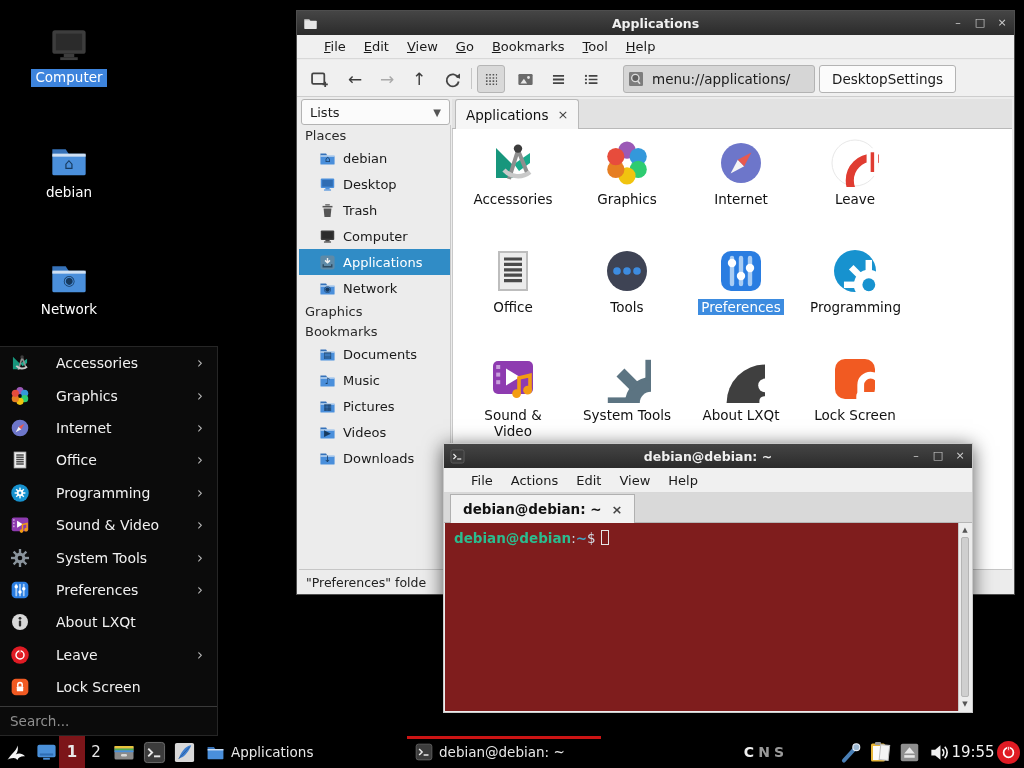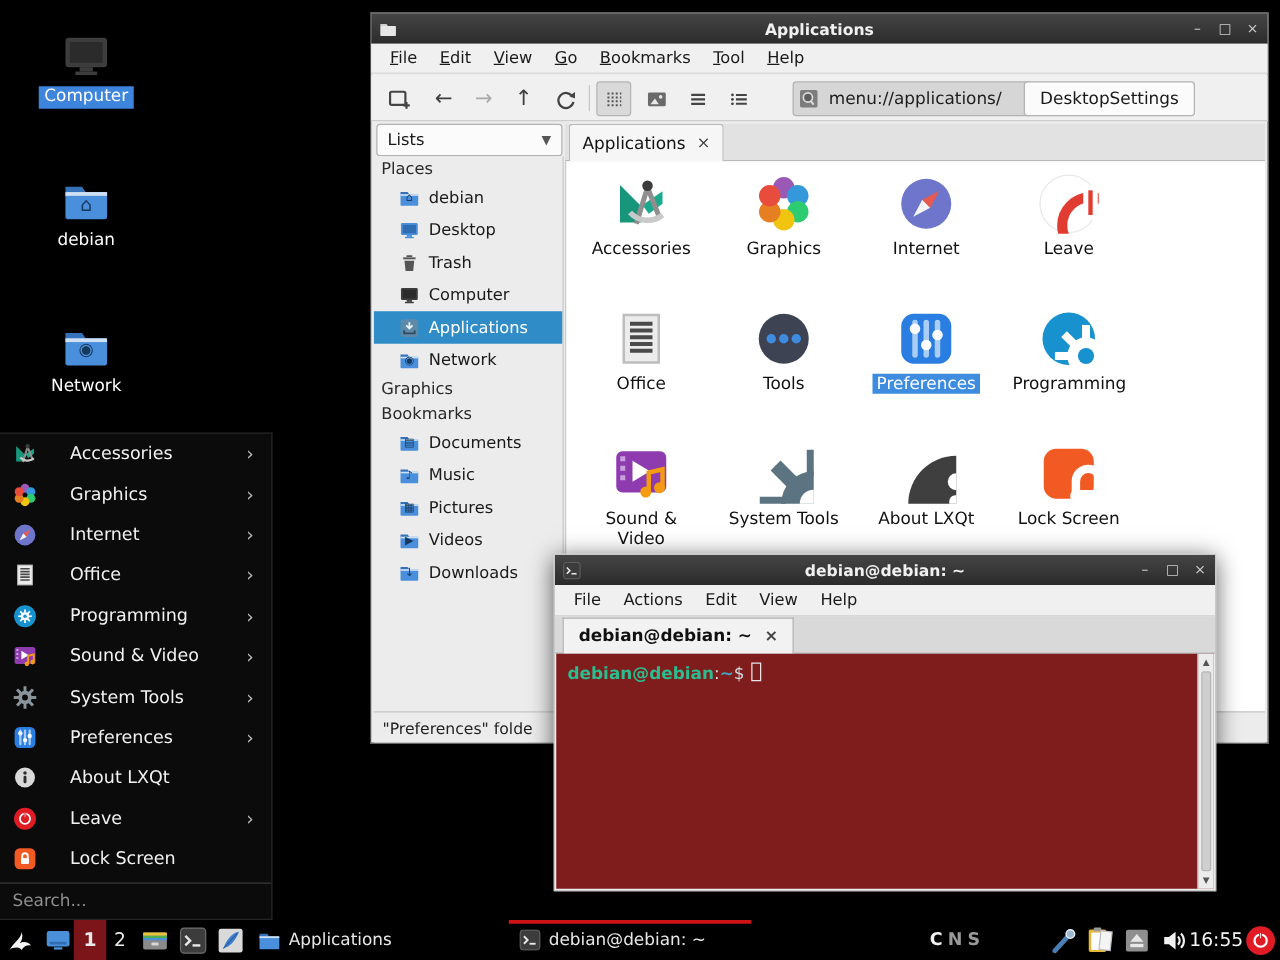--- a/index.html
+++ b/index.html
@@ -12,21 +12,21 @@
   .dicon{position:absolute;width:92px;text-align:center;}
   .dicon .dlbl{display:inline-block;margin-top:3px;font-size:13.5px;color:#fff;padding:1px 4px;line-height:1.15;}
   .dicon .dlbl.sel{background:#3d84dd;}
 
   
   .window{position:absolute;background:#ececec;border:1px solid #4e4e4e;box-shadow:0 3px 18px rgba(0,0,0,.65);}
   .titlebar{position:absolute;left:0;top:0;right:0;height:24px;background:linear-gradient(#454545,#2b2b2b);display:flex;align-items:center;padding:0 6px;}
   .titlebar .wtitle{position:absolute;left:0;right:0;text-align:center;font-size:12.5px;font-weight:bold;color:#f0f0f0;}
   .winbtns{margin-left:auto;display:flex;gap:10px;z-index:2;}
   .winbtn{width:12px;height:12px;color:#cfcfcf;font-size:11px;line-height:12px;text-align:center;cursor:default;}
-  .menubar{position:absolute;left:0;right:0;height:24px;background:#f0f0f0;border-bottom:1px solid #d8d8d8;display:flex;align-items:center;padding-left:6px;}
+  .menubar{position:absolute;left:0;right:0;height:24px;background:#f0f0f0;border-bottom:1px solid #d8d8d8;display:flex;align-items:center;padding-left:18px;}
   .mi{display:inline-block;padding:2px 9px;font-size:13px;color:#1a1a1a;}
   .fm-menubar .mi::first-letter{text-decoration:underline;}
 
   
   .toolbar{position:absolute;left:0;right:0;top:49px;height:37px;background:#f0f0f0;border-bottom:1px solid #cdcdcd;}
   .tbtn{position:absolute;top:5px;width:28px;height:28px;display:flex;align-items:center;justify-content:center;border-radius:3px;}
   .tbtn.pressed{background:#d9d9d9;border:1px solid #b5b5b5;}
   .tbtn .uarrow{font-size:17px;color:#3c3c3c;}
   .tbtn .uarrow.dis{color:#aaa;}
   .tsep{position:absolute;top:8px;width:1px;height:21px;background:#c6c6c6;}
@@ -349,21 +349,21 @@
       <div class="tbtn" style="left:247px;">
           <svg class="ic" width="19" height="19">
             <use href="#hamb"></use>
           </svg>
         </div>
       <div class="tbtn" style="left:280px;">
           <svg class="ic" width="19" height="19">
             <use href="#detlist"></use>
           </svg>
         </div>
-      <div class="addrbar" style="left:337px;width:192px;">
+      <div class="addrbar" style="left:326px;width:192px;">
         <svg class="ic" width="18" height="18">
             <use href="#loc"></use>
           </svg>
         <input class="addrtext" value="menu://applications/" style="">
       </div>
       <div class="pushbtn" style="left:522px;">DesktopSettings</div>
     </div>
 
     <div class="combo">
       <span>Lists</span>
@@ -775,21 +775,21 @@
       <svg class="ic" width="21" height="21">
           <use href="#eject" width="21" height="21"></use>
         </svg>
     </div>
     <div class="pitem" style="left:925px;width:28px;">
       <svg class="ic" width="23" height="23">
           <use href="#speaker" width="23" height="23"></use>
         </svg>
     </div>
     <div class="pitem clock" style="left:953px;width:40px;">
-        <span>16:55</span>
+        <span>19:55</span>
       </div>
     <div class="pitem" style="left:995px;width:27px;">
       <div class="powerbtn">
         <svg class="ic" width="15" height="15" viewBox="0 0 24 24" style="color:#fff;--ring:#e01b24">
             <use href="#power"></use>
           </svg>
       </div>
     </div>
   </div>
 

